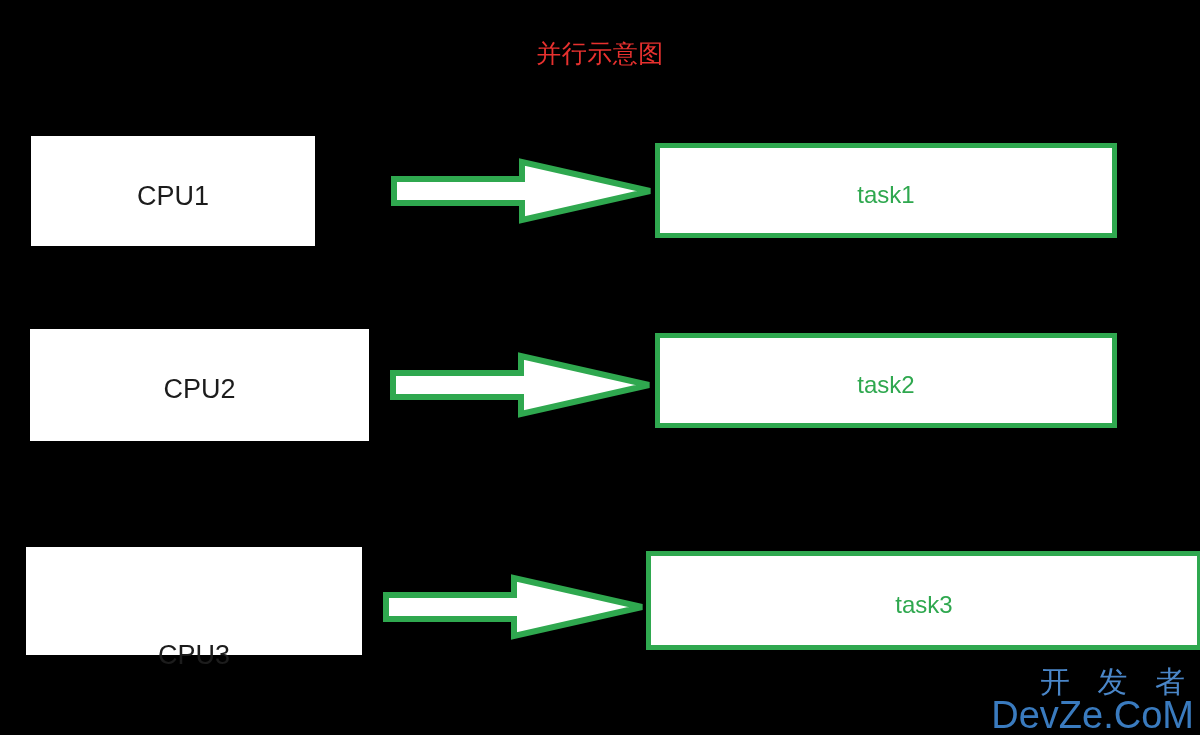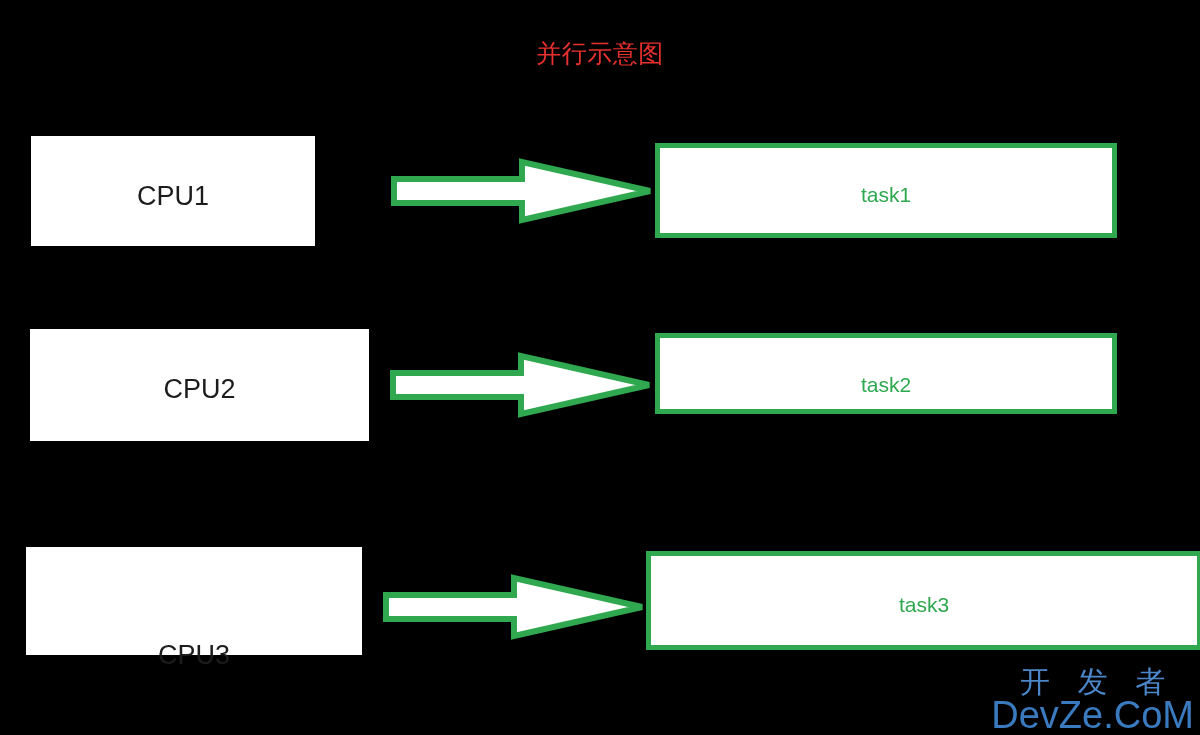--- a/index.html
+++ b/index.html
@@ -50,21 +50,21 @@
     position: absolute;
     border: 5px solid #2fa84f;
     background: #ffffff;
     box-sizing: border-box;
   }
   .task-label {
     position: absolute;
     left: 0;
     width: 100%;
     text-align: center;
-    font-size: 21px;
+    font-size: 24px;
     line-height: 30px;
     color: #2fa84f;
     font-family: "Liberation Sans", "DejaVu Sans", sans-serif;
   }
   .arrow-svg {
     position: absolute;
     overflow: visible;
   }
   .arrow-path {
     fill: #ffffff;
@@ -80,20 +80,21 @@
     color: #3a7bbf;
     user-select: none;
   }
   .wm-cn {
     font-size: 30px;
     line-height: 34px;
     letter-spacing: 9px;
     font-family: "DejaVu Sans", "Liberation Sans", sans-serif;
     color: #4a86c8;
     text-indent: 9px;
+    text-align: right;
   }
   .wm-en {
     font-size: 38px;
     line-height: 32px;
     font-family: "Liberation Sans", "DejaVu Sans", sans-serif;
     color: #3a7bbf;
   }
 </style>
 </head>
 <body>
@@ -115,21 +116,21 @@
   </div>
 
   <div class="cpu-box" style="left:24px; top:323px; width:351px; height:124px;">
     <div class="cpu-label" style="top:44px;">CPU2</div>
   </div>
 
   <svg class="arrow-svg" style="left:390px; top:353px;" width="262" height="64" viewBox="0 0 262 64">
     <path class="arrow-path" d="M3 20 L131 20 L131 3 L259 32 L131 61 L131 44 L3 44 Z"></path>
   </svg>
 
-  <div class="task-box" style="left:655px; top:333px; width:462px; height:81px;text-decoration:underline;">
+  <div class="task-box" style="left:655px; top:333px; width:462px; height:95px;text-decoration:underline;">
     <div class="task-label" style="top:32px;">task2</div>
   </div>
 
   <div class="cpu-box" style="left:20px; top:541px; width:348px; height:120px;">
     <div class="cpu-label" style="top:44px;margin-top:48px;">CPU3</div>
   </div>
 
   <svg class="arrow-svg" style="left:383px; top:575px;" width="262" height="64" viewBox="0 0 262 64">
     <path class="arrow-path" d="M3 20 L131 20 L131 3 L259 32 L131 61 L131 44 L3 44 Z"></path>
   </svg>

